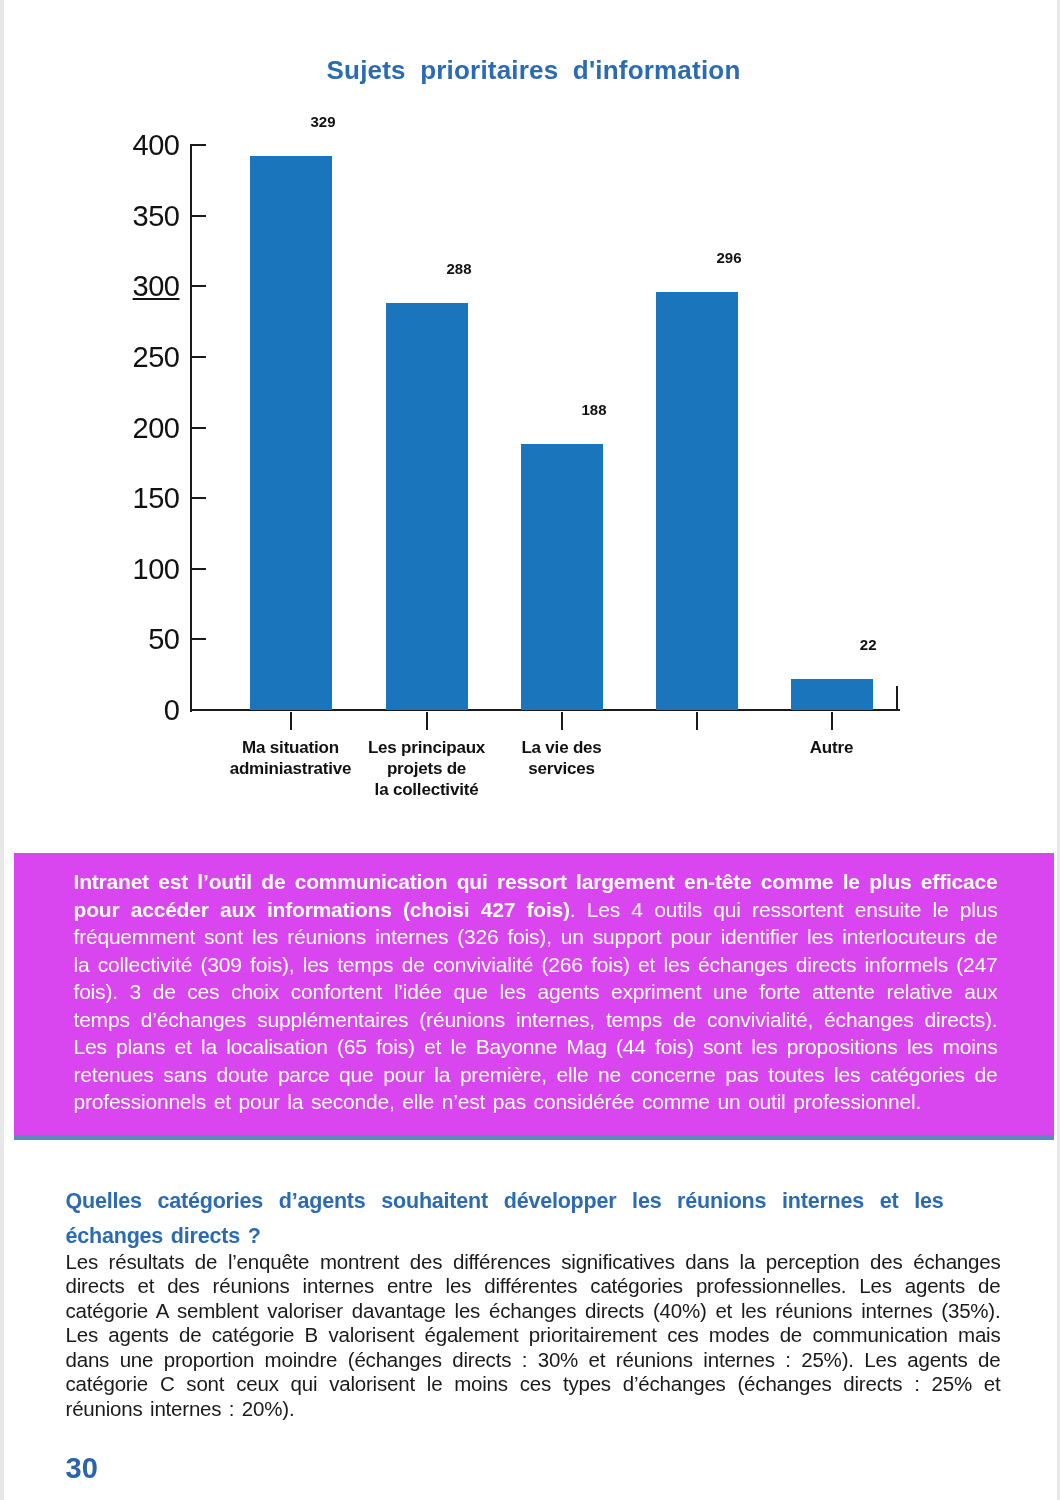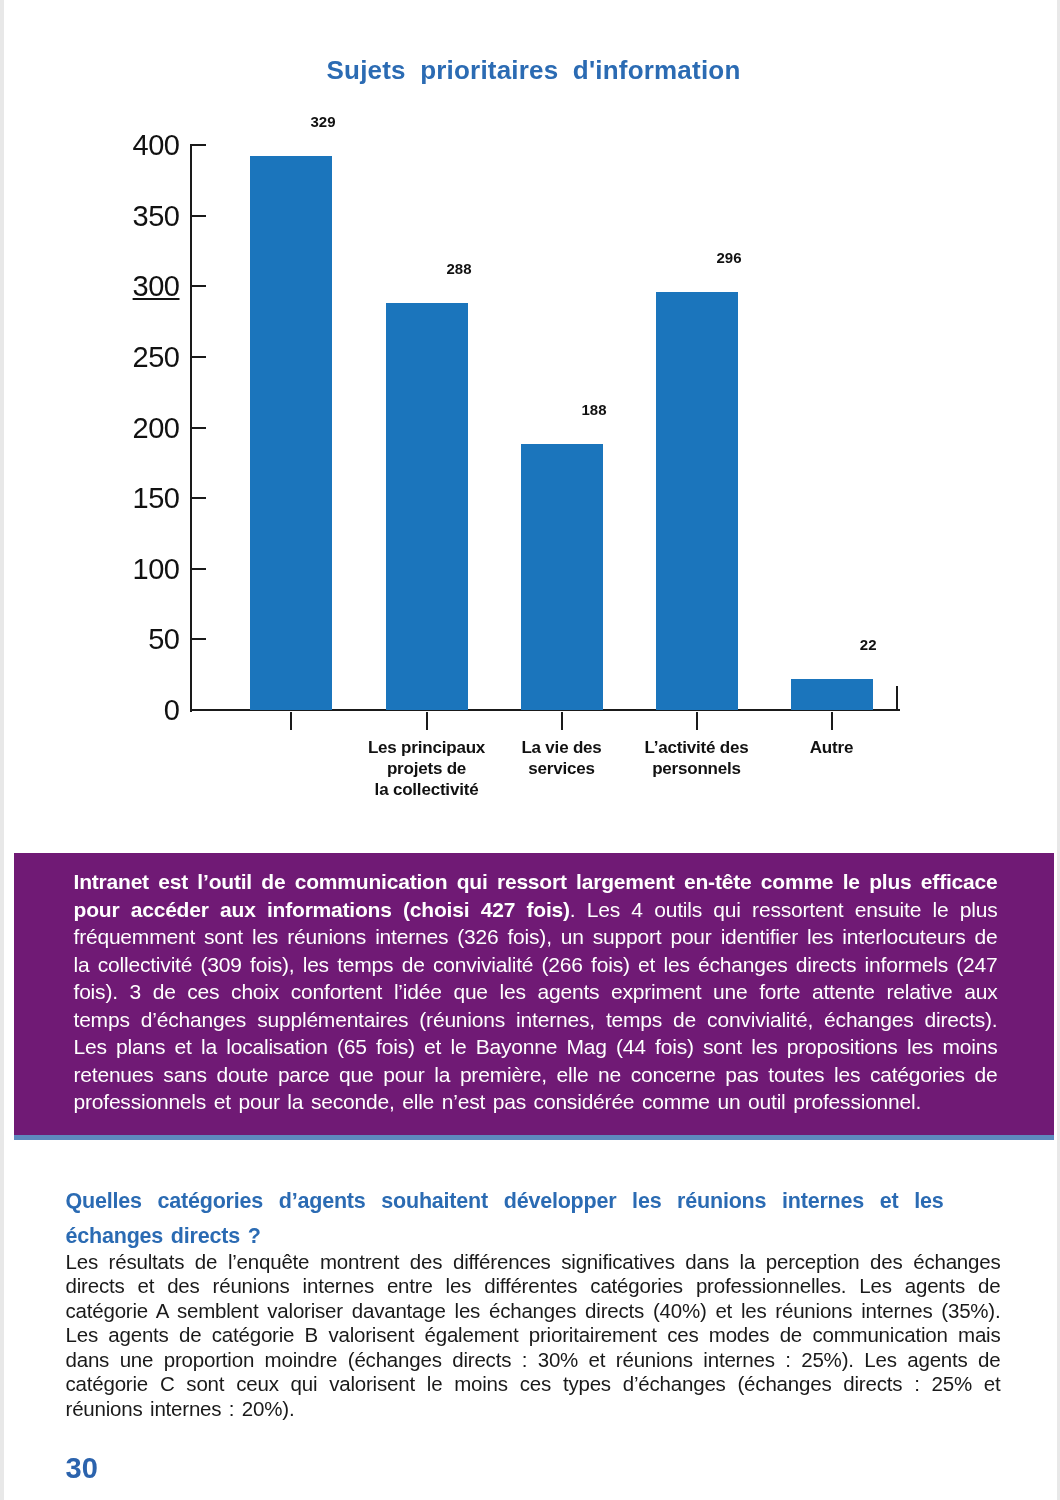--- a/index.html
+++ b/index.html
@@ -26,21 +26,21 @@
     position:absolute;width:90px;text-align:right;font-size:15px;font-weight:bold;color:#111;
   }
   .cat-tick{position:absolute;width:2px;height:18px;background:#1a1a1a;}
   .cat-label{
     position:absolute;width:180px;text-align:center;font-size:17px;font-weight:bold;
     color:#111;line-height:21px;letter-spacing:-0.2px;
   }
   
   .highlight-box{
     position:absolute;left:10px;top:853px;width:1040px;height:282px;
-    background:#701a75;border-bottom:5px solid #5E88BE;box-sizing:content-box;
+    background:#d946ef;border-bottom:5px solid #5E88BE;box-sizing:content-box;
     overflow:hidden;
   }
   .highlight-text{
     margin:15px 56px 0 60px;color:#ffffff;font-size:21px;line-height:27.5px;
     text-align:justify;word-spacing:2px;letter-spacing:-0.2px;
   }
   .highlight-text .bold{font-weight:bold;}
   
   .section-heading{
     position:absolute;left:62px;top:1166px;width:878px;color:#2B6BB3;
@@ -82,42 +82,42 @@
       <div class="ylabel" style="left: 84px; top: 339.875px;">250</div>
       <div class="ytick" style="left: 186px; top: 285.25px;"></div>
       <div class="ylabel" style="left: 84px; top: 269.25px; text-decoration: underline;">300</div>
       <div class="ytick" style="left: 186px; top: 214.625px;"></div>
       <div class="ylabel" style="left: 84px; top: 198.625px;">350</div>
       <div class="ytick" style="left: 186px; top: 144px;"></div>
       <div class="ylabel" style="left: 84px; top: 128px;">400</div>
       <div class="bar" style="left: 246px; top: 156.3px; width: 82px; height: 553.7px; background: rgb(27, 117, 188);"></div>
       <div class="bar-value" style="left: 242px; top: 113.3px;">329</div>
       <div class="cat-tick" style="left: 286px; top: 712px;"></div>
+      <div class="cat-label" style="left: 197px; top: 737px;">
+        <div>Ma situation</div>
+        <div>adminiastrative</div>
+      </div>
       <div class="bar" style="left: 382px; top: 303.2px; width: 82px; height: 406.8px; background: rgb(27, 117, 188);"></div>
       <div class="bar-value" style="left: 378px; top: 260.2px;">288</div>
       <div class="cat-tick" style="left: 422px; top: 712px;"></div>
       <div class="cat-label" style="left: 333px; top: 737px;">
         <div>Les principaux</div>
         <div>projets de</div>
         <div>la collectivité</div>
       </div>
       <div class="bar" style="left: 517px; top: 444.45px; width: 82px; height: 265.55px; background: rgb(27, 117, 188);"></div>
       <div class="bar-value" style="left: 513px; top: 401.45px;">188</div>
       <div class="cat-tick" style="left: 557px; top: 712px;"></div>
       <div class="cat-label" style="left: 468px; top: 737px;">
         <div>La vie des</div>
         <div>services</div>
       </div>
       <div class="bar" style="left: 652px; top: 291.9px; width: 82px; height: 418.1px; background: rgb(27, 117, 188);"></div>
       <div class="bar-value" style="left: 648px; top: 248.9px;">296</div>
       <div class="cat-tick" style="left: 692px; top: 712px;"></div>
-      <div class="cat-label" style="left: 603px; top: 737px;">
-        <div>L’activité des</div>
-        <div>personnels</div>
-      </div>
       <div class="bar" style="left: 787px; top: 678.925px; width: 82px; height: 31.075px; background: rgb(27, 117, 188);"></div>
       <div class="bar-value" style="left: 783px; top: 635.925px;">22</div>
       <div class="cat-tick" style="left: 827px; top: 712px;"></div>
       <div class="cat-label" style="left: 738px; top: 737px;">
         <div>Autre</div>
       </div>
     </div>
 
   <div class="highlight-box">
     <p class="highlight-text"><span class="bold">Intranet est l’outil de communication qui ressort largement en-tête comme le plus efficace pour accéder aux informations (choisi 427 fois)</span><span>. Les 4 outils qui ressortent ensuite le plus fréquemment sont les réunions internes (326 fois), un support pour identifier les interlocuteurs de la collectivité (309 fois), les temps de convivialité (266 fois) et les échanges directs informels (247 fois). 3 de ces choix confortent l’idée que les agents expriment une forte attente relative aux temps d’échanges supplémentaires (réunions internes, temps de convivialité, échanges directs). Les plans et la localisation (65 fois) et le Bayonne Mag (44 fois) sont les propositions les moins retenues sans doute parce que pour la première, elle ne concerne pas toutes les catégories de professionnels et pour la seconde, elle n’est pas considérée comme un outil professionnel.</span></p>

